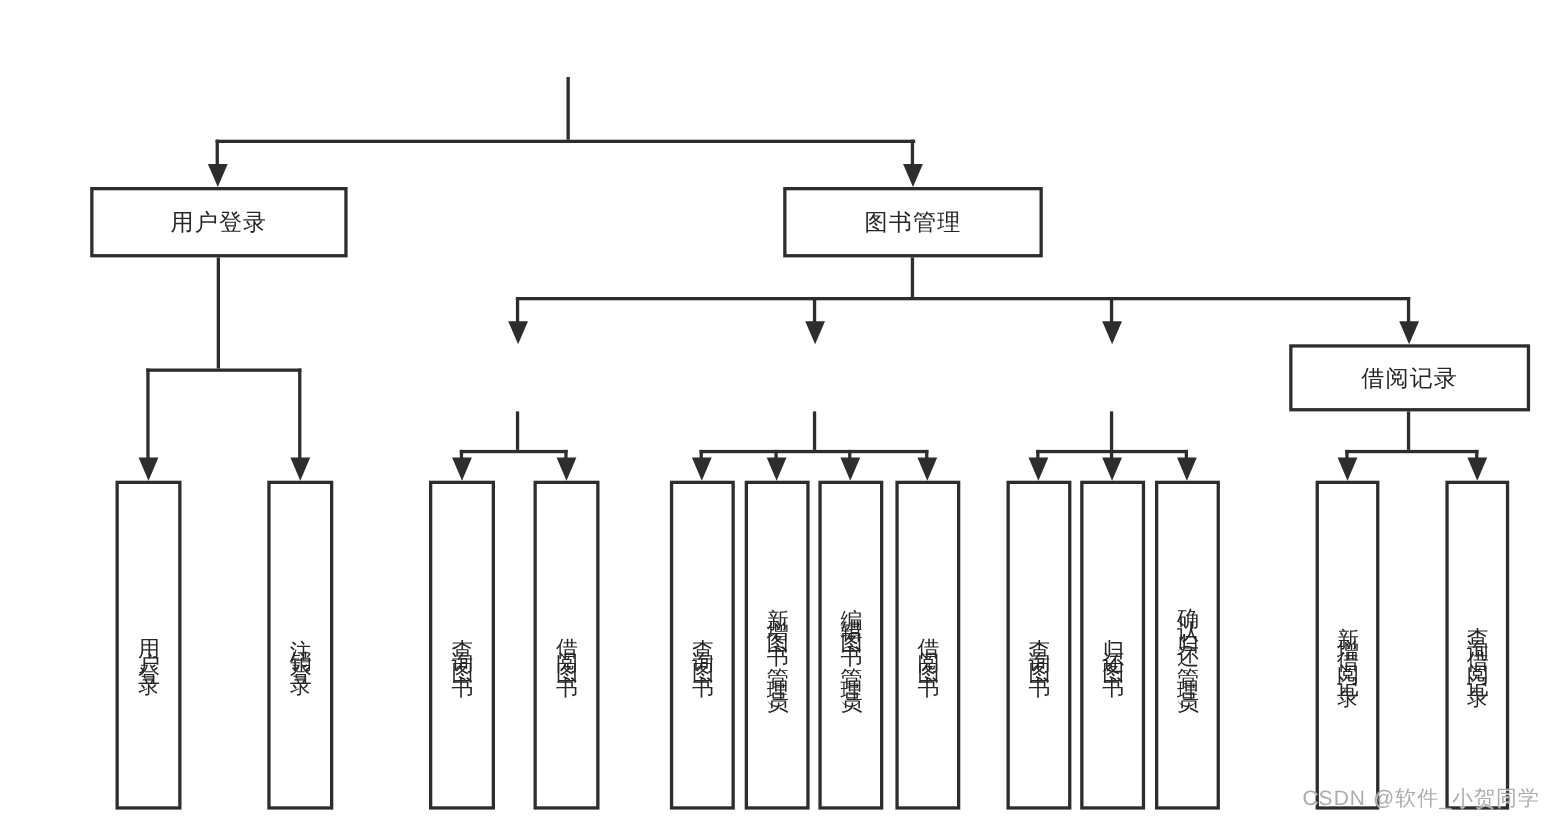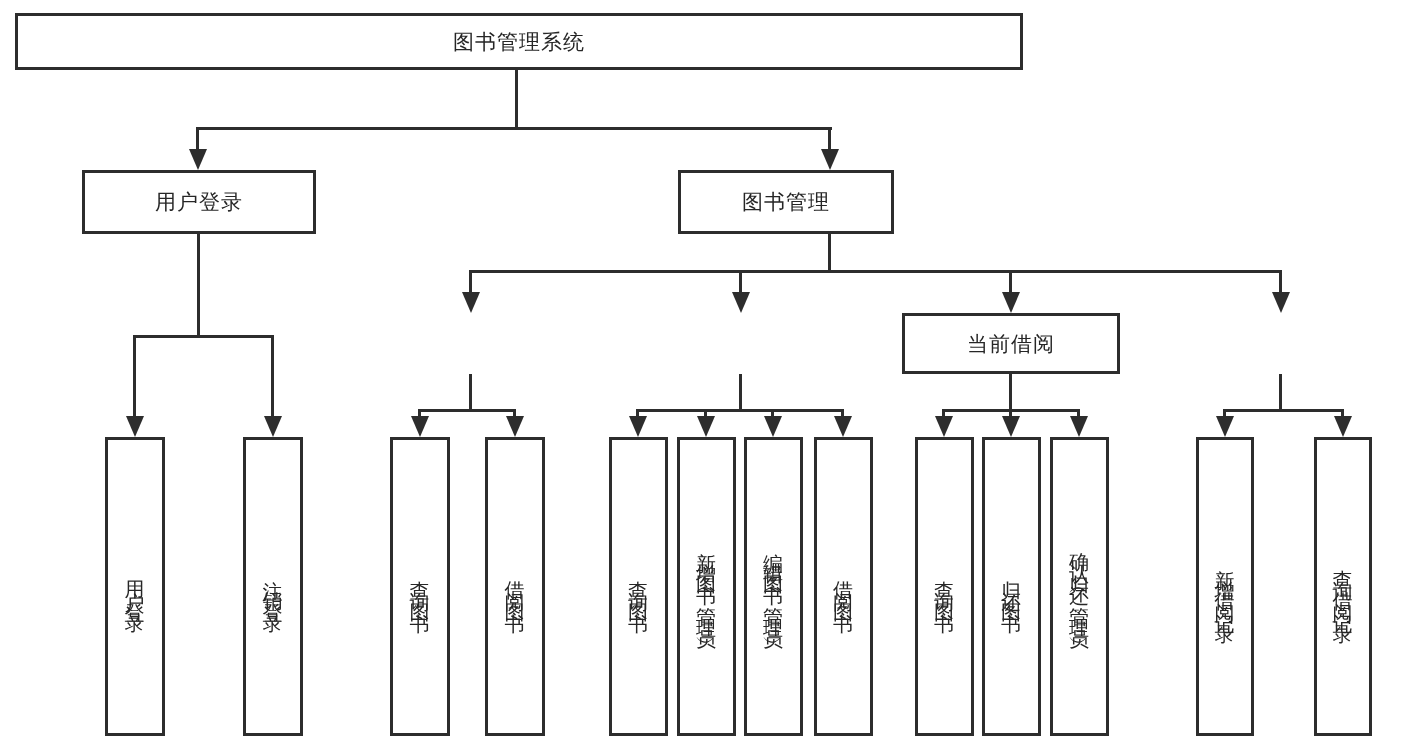--- a/index.html
+++ b/index.html
@@ -18,38 +18,35 @@
       border-top:21px solid #2d2d2d;}
   .watermark{position:absolute;left:1184px;top:713px;font-size:19px;letter-spacing:1px;
              color:rgba(168,168,168,0.95);text-shadow:1px 1px 1px rgba(255,255,255,0.85);
              z-index:5;white-space:nowrap;}
 </style>
 </head>
 <body>
 
 <div class="canvas">
 
-  <div class="node" style="left:15px;top:13px;width:1008px;height:57px">
-    <span>图书管理系统</span>
-  </div>
 
   <div class="node" style="left:82px;top:170px;width:234px;height:64px">
     <span>用户登录</span>
   </div>
 
-  <div class="node" style="left:678px;top:170px;width:216px;height:64px">
+  <div class="node" style="left:712px;top:170px;width:236px;height:64px">
     <span>图书管理</span>
   </div>
 
 
 
-  <div class="node" style="left:902px;top:313px;width:218px;height:61px">
-    <span>当前借阅</span>
+
+  <div class="node" style="left:1172px;top:313px;width:219px;height:61px">
+    <span>借阅记录</span>
   </div>
-
 
   <div class="node leaf" style="left:105px;top:437px;width:60px;height:299px">
     <span class="vt">用户登录</span>
   </div>
   <div class="node leaf" style="left:243px;top:437px;width:60px;height:299px">
     <span class="vt">注销登录</span>
   </div>
 
   <div class="node leaf" style="left:390px;top:437px;width:60px;height:299px">
     <span class="vt">查询图书</span>
@@ -142,14 +139,15 @@
   <i class="ah" style="left:629px;top:416px"></i>
   <i class="ah" style="left:697px;top:416px"></i>
   <i class="ah" style="left:764px;top:416px"></i>
   <i class="ah" style="left:834px;top:416px"></i>
   <i class="ah" style="left:935px;top:416px"></i>
   <i class="ah" style="left:1002px;top:416px"></i>
   <i class="ah" style="left:1070px;top:416px"></i>
   <i class="ah" style="left:1216px;top:416px"></i>
   <i class="ah" style="left:1334px;top:416px"></i>
 
+  <span class="watermark">CSDN @软件_小贺同学</span>
 
 </div>
 
 </body></html>

